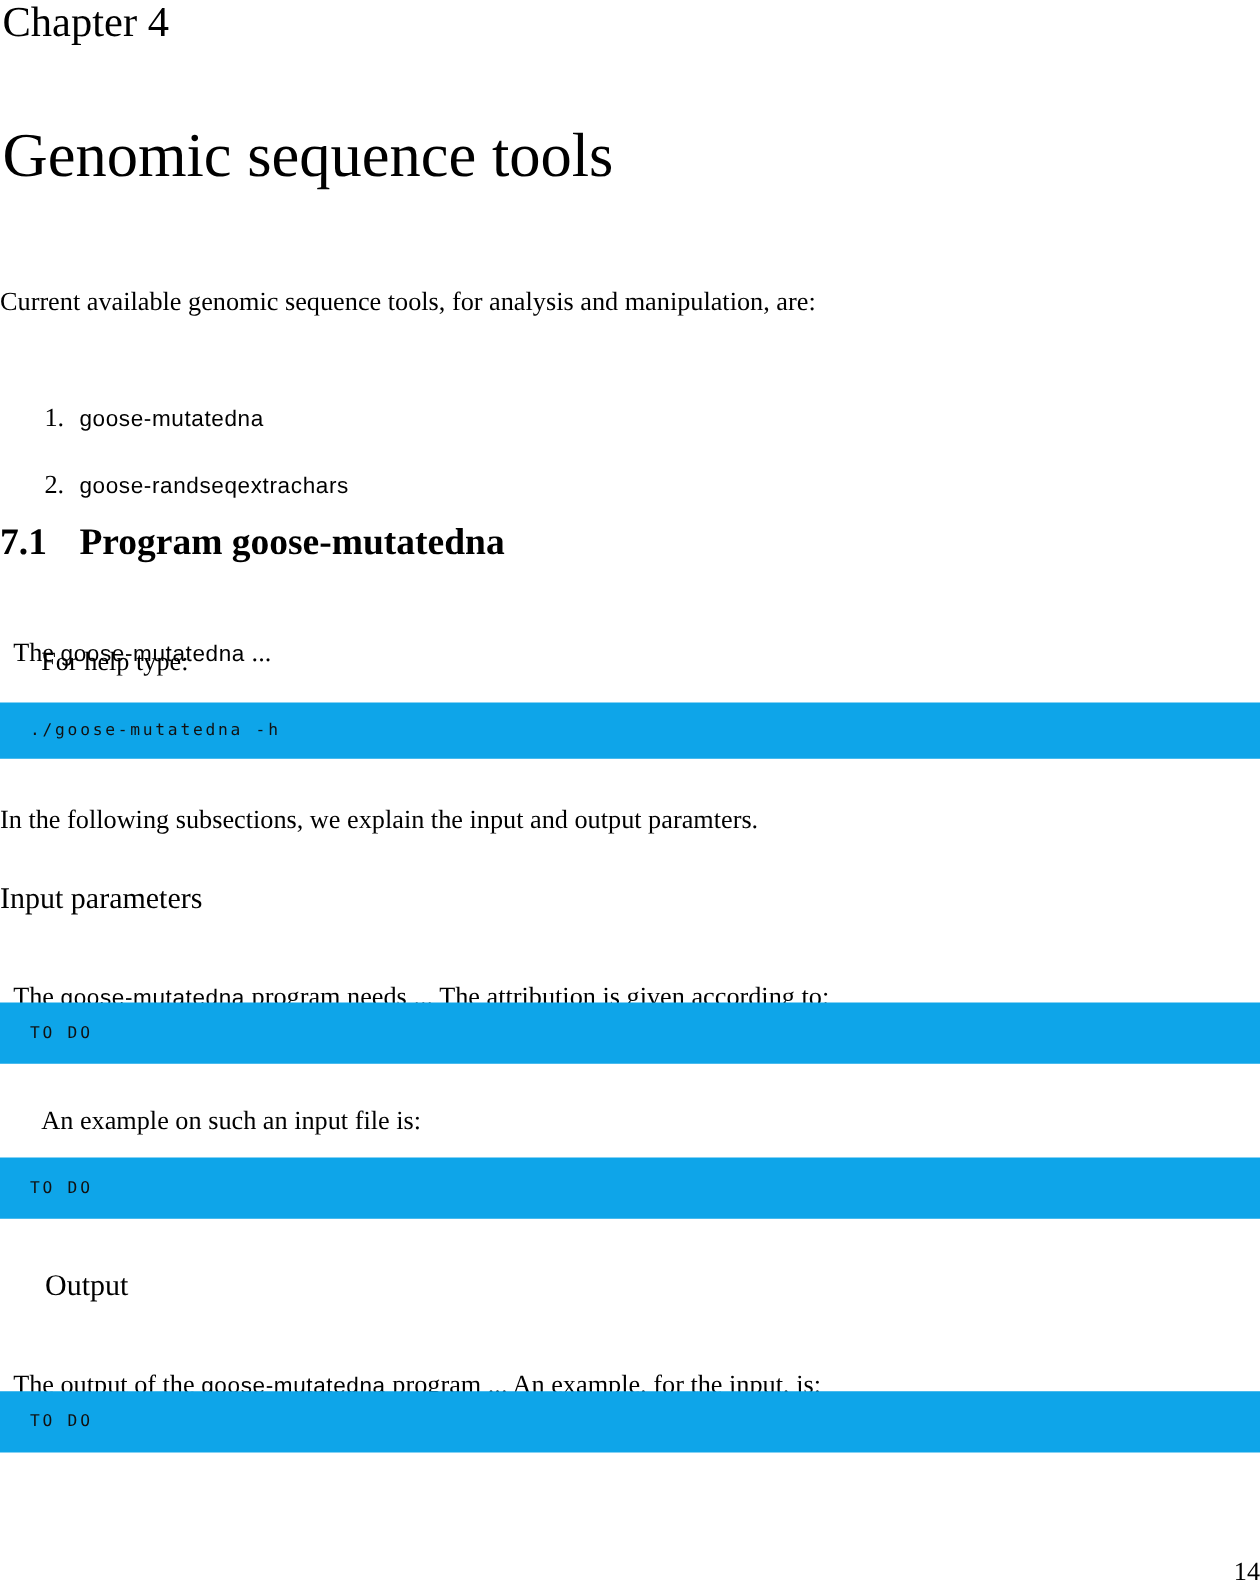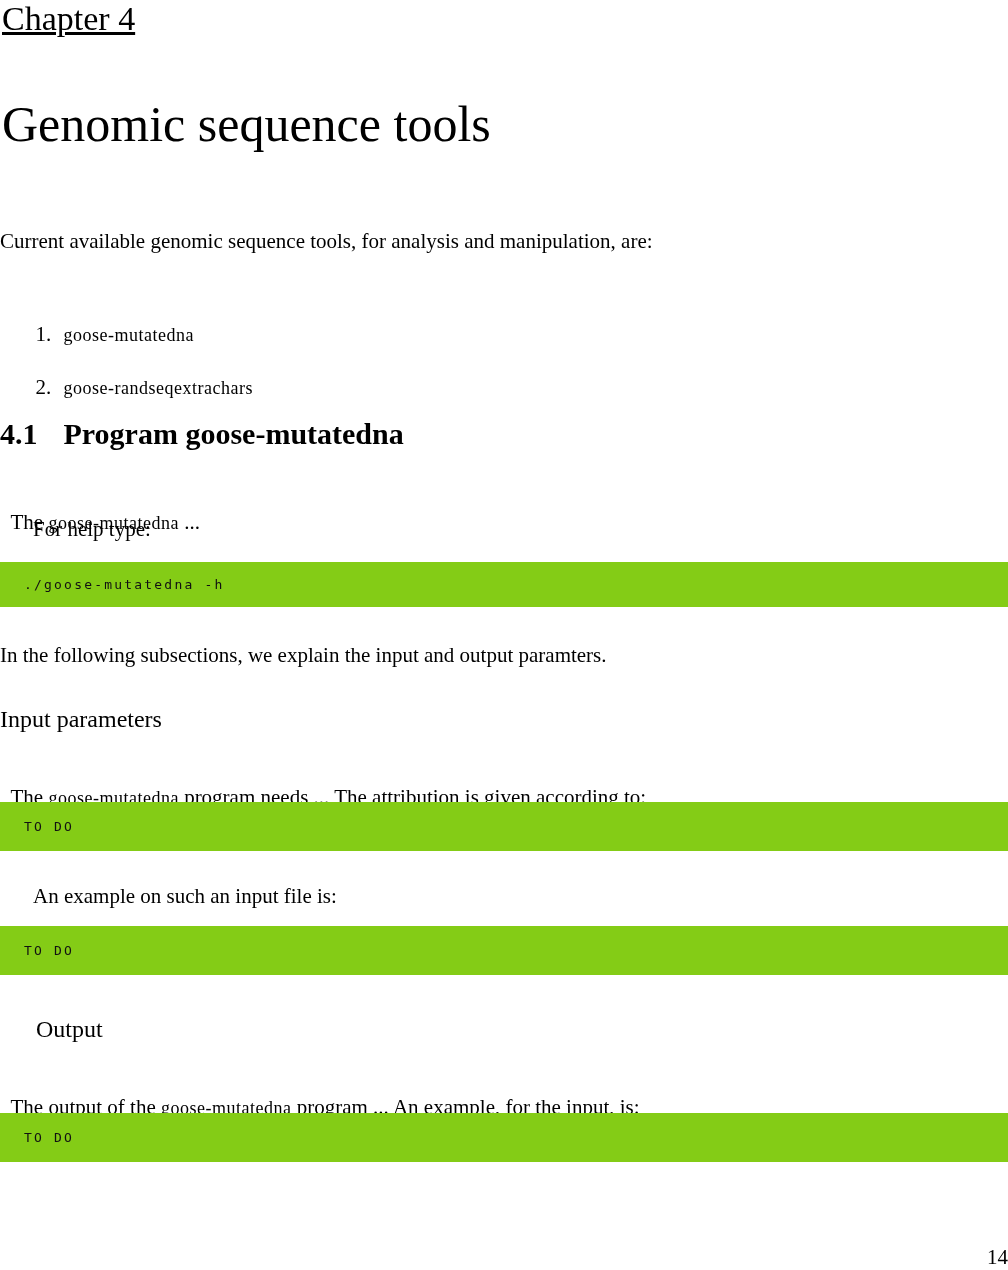--- a/index.html
+++ b/index.html
@@ -12,37 +12,36 @@
     color: #000000;
     overflow: hidden;
   }
   .abs { position: absolute; }
 
   .chapter-label {
     top: 0px; left: 2px;
     font-size: 34px;
     line-height: 1.1;
     font-weight: normal;
-    text-decoration: underline;
   }
   .chapter-title {
     top: 97px; left: 2px;
     font-size: 50px;
     line-height: 1.1;
     font-weight: normal;
   }
 
   .body-text {
     font-size: 21px;
     line-height: 1.25;
     white-space: pre-wrap;
   }
 
   .mono {
-    font-family: Liberation Serif, serif;
+    font-family: Liberation Sans, sans-serif;
     font-size: 18px;
     letter-spacing: 0.5px;
   }
 
   .intro-para { top: 228px; left: 0px; }
 
   .list-item { left: 25px; }
   .list-item .num {
     display: inline-block;
     width: 28px;
@@ -58,21 +57,21 @@
     line-height: 1.1;
   }
   .section-heading .sec-num { margin-right: 26px; }
 
   .lead-para { top: 483px; left: 0px; text-align: right; }
   .indent-para { left: 33px; text-align: right; }
   #for-help-line { top: 516px; }
 
   .code-block {
     left: 0; right: 0;
-    background: #84cc16;
+    background: #0ea5e9;
     display: flex;
     align-items: center;
     padding-left: 24px;
     font-family: "DejaVu Sans Mono", "Liberation Mono", monospace;
     font-size: 13px;
     letter-spacing: 2.2px;
     color: #111111;
   }
   #code-help     { top: 562px;  height: 45px; }
   #code-todo-1   { top: 802px;  height: 49px; }
@@ -111,21 +110,21 @@
 
 <div class="abs body-text list-item" id="list-item-1">
   <span class="num">1.</span><span class="mono">goose-mutatedna</span>
 </div>
 
 <div class="abs body-text list-item" id="list-item-2">
   <span class="num">2.</span><span class="mono">goose-randseqextrachars</span>
 </div>
 
 <div class="abs section-heading">
-  <span class="sec-num">4.1</span><span>Program goose-mutatedna</span>
+  <span class="sec-num">7.1</span><span>Program goose-mutatedna</span>
 </div>
 
 <div class="abs body-text lead-para">
   <span>The </span><span class="mono">goose-mutatedna</span><span> ...</span>
 </div>
 
 <div class="abs body-text indent-para" id="for-help-line">For help type:</div>
 
 <div class="abs code-block" id="code-help">
   <span>./goose-mutatedna -h</span>

